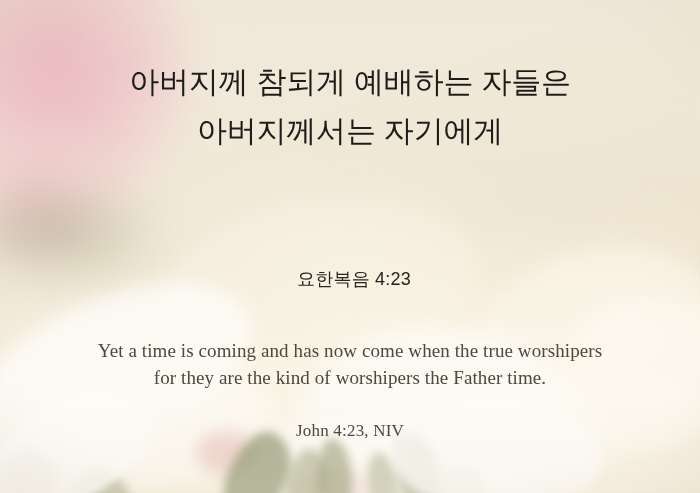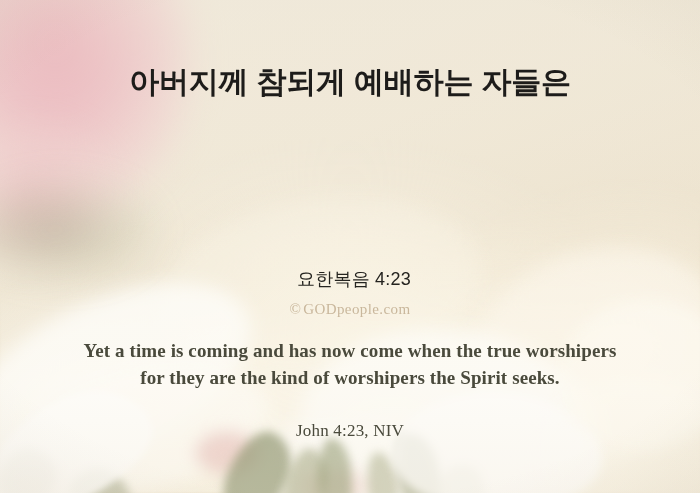--- a/index.html
+++ b/index.html
@@ -170,21 +170,21 @@
 
   #korean-verse {
     position: absolute;
     top: 58px;
     left: 0;
     right: 0;
     color: #1d1c1a;
     font-size: 30px;
     line-height: 48.5px;
     letter-spacing: -0.2px;
-    font-weight: 700;
+    font-weight: 400;
     white-space: nowrap;
   }
   #korean-verse .vline { display: block; }
 
   #korean-ref {
     position: absolute;
     top: 267px;
     left: 0; right: 0;
     color: #24231f;
     font-size: 18px;
@@ -211,21 +211,21 @@
   #english-verse {
     position: absolute;
     top: 338px;
     left: 0; right: 0;
     color: #4a4a3c;
     font-family: "Liberation Serif", "DejaVu Serif", serif;
     font-size: 19px;
     line-height: 26.5px;
     letter-spacing: 0.1px;
   }
-  #english-verse .eline { display: block; white-space: nowrap; font-weight: bold; }
+  #english-verse .eline { display: block; white-space: nowrap; }
 
   #english-ref {
     position: absolute;
     top: 419px;
     left: 0; right: 0;
     color: #4a4a3c;
     font-family: "Liberation Serif", "DejaVu Serif", serif;
     font-size: 17px;
     line-height: 24px;
     letter-spacing: 0.2px;
@@ -269,29 +269,27 @@
   <div id="petal-white-2"></div>
   <div id="petal-white-3"></div>
 
   <div class="bg-layer" id="bg-haze"></div>
   <div class="bg-layer" id="bg-vignette"></div>
 
   <div id="content">
 
     <div id="korean-verse">
       <span class="vline">아버지께 참되게 예배하는 자들은</span>
+      <span class="vline">아버지께서는 자기에게</span>
     </div>
 
     <div id="korean-ref">요한복음 4:23</div>
 
-    <div id="watermark">
-      <span class="c-mark">©</span><span>GODpeople.com</span>
-    </div>
 
     <div id="english-verse">
       <span class="eline">Yet a time is coming and has now come when the true worshipers</span>
-      <span class="eline">for they are the kind of worshipers the Spirit seeks.</span>
+      <span class="eline">for they are the kind of worshipers the Father time.</span>
     </div>
 
     <div id="english-ref">John 4:23, NIV</div>
 
   </div>
 </div>
 
 </body></html>

